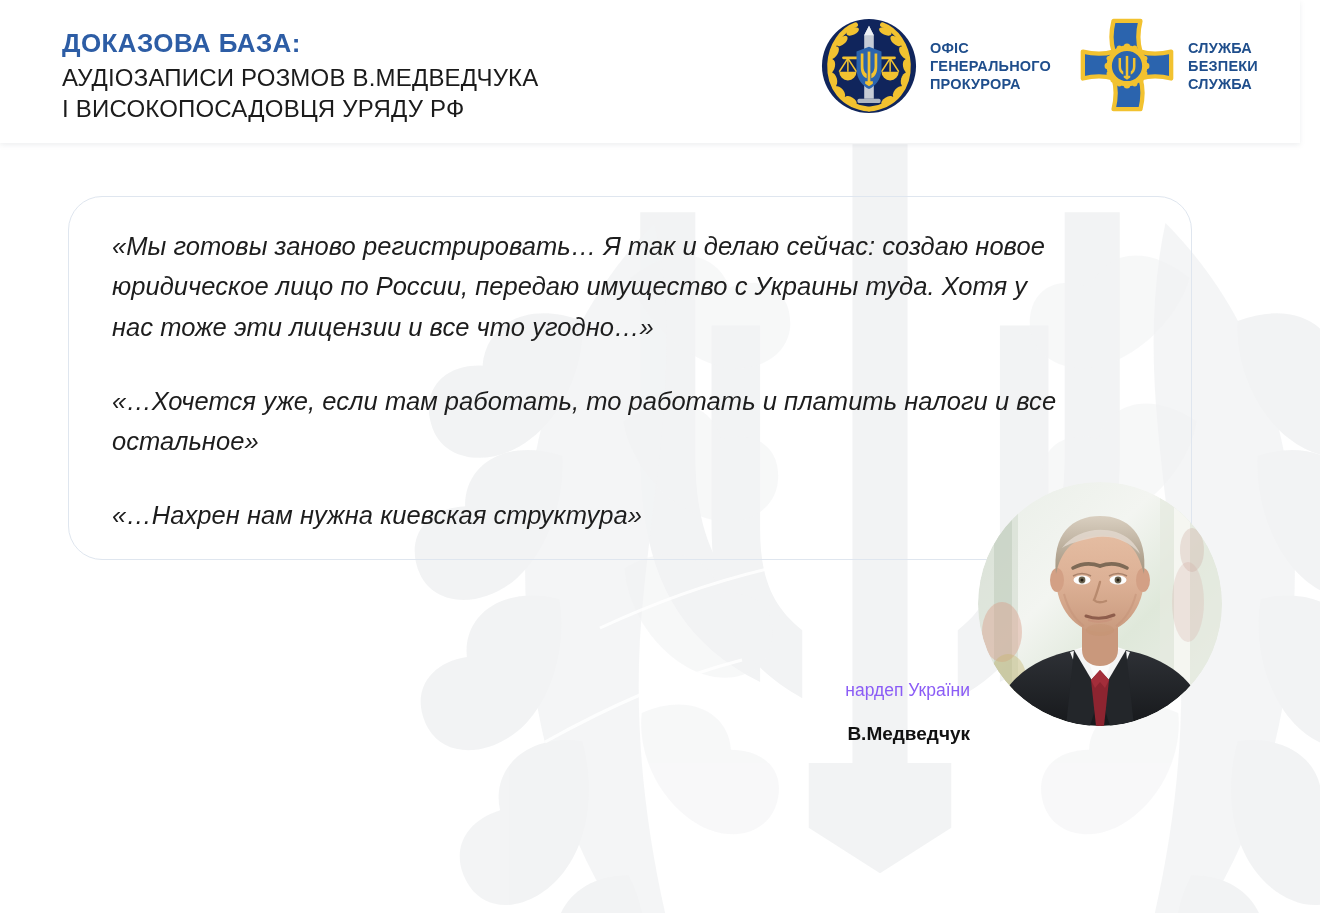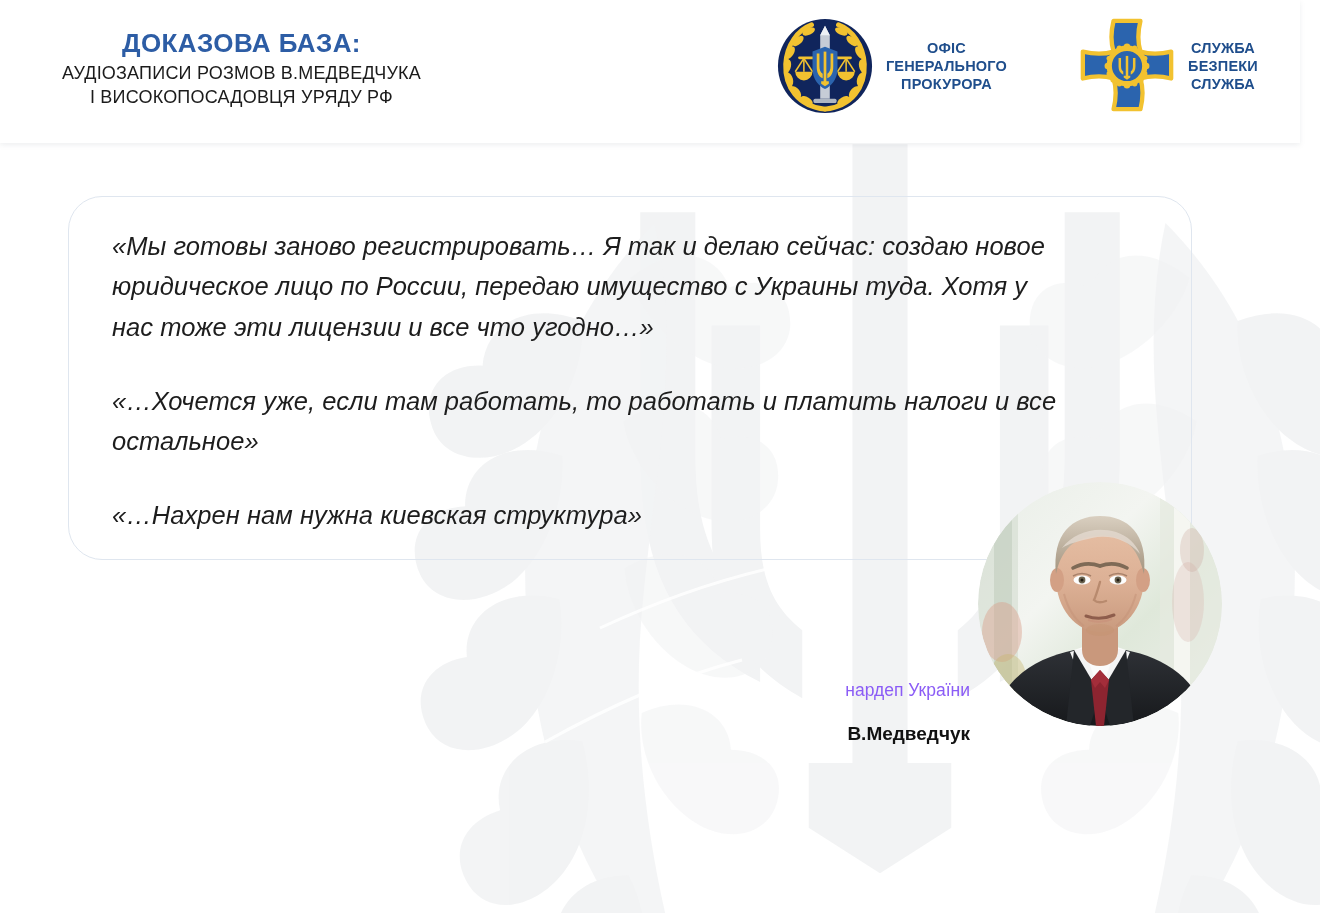--- a/index.html
+++ b/index.html
@@ -30,57 +30,56 @@
   }
 
   
   .header{
     position:absolute;
     left:0;top:0;
     width:1300px;height:143px;
     background:#ffffff;
     z-index:5;
     box-shadow:0 2px 5px rgba(120,130,150,.13);
-    text-align:center;
   }
   .header-inner{
     position:relative;
     width:100%;height:100%;
   }
 
   .title-block{
     position:absolute;
     left:62px;top:27px;
   }
   .title-kicker{
     font-size:26px;
     font-weight:bold;
     letter-spacing:.4px;
     color:#2d5da5;
     line-height:1.28;
     margin:0 0 2px 0;
     white-space:nowrap;
   }
   .title-line{
-    font-size:18px;
+    font-size:24px;
     font-weight:400;
     color:#1b1b1b;
     line-height:1.3;
     letter-spacing:.2px;
     white-space:nowrap;
     margin:0;
   }
 
   
   .logos{
     position:absolute;
     right:42px;top:18px;
     display:flex;
     align-items:flex-start;
-    gap:72px;
+    gap:28px;
   }
   .logo{
     display:flex;
     align-items:center;
     gap:13px;
   }
   .logo-mark{ flex:0 0 auto; display:block; }
   .logo-text{
     font-size:14.5px;
     font-weight:bold;

